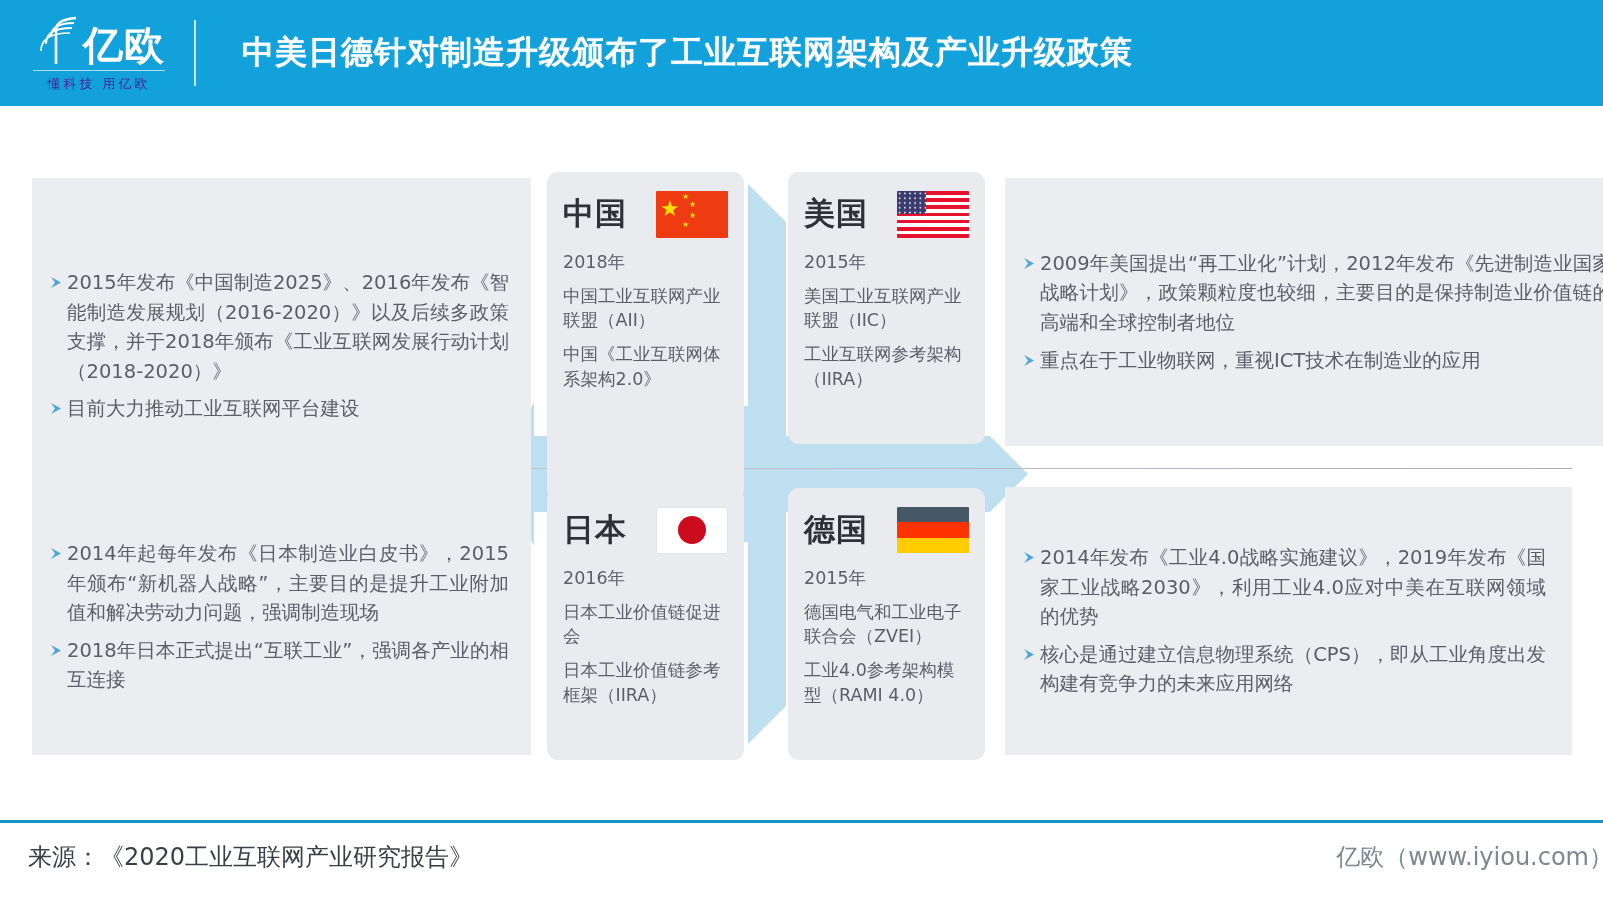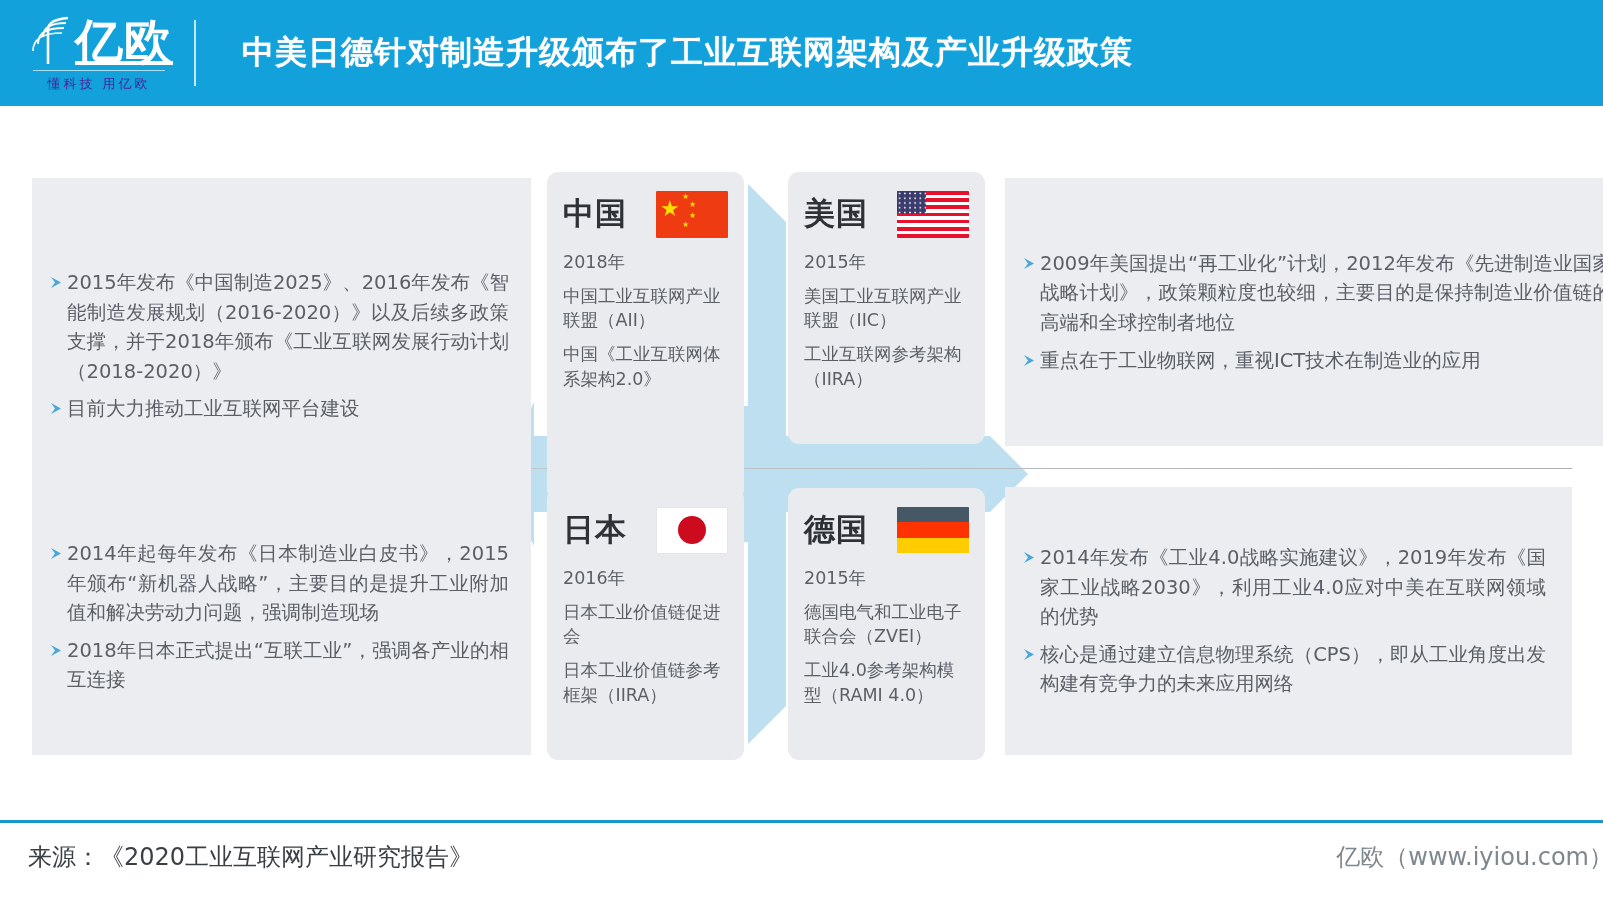--- a/index.html
+++ b/index.html
@@ -37,26 +37,25 @@
   }
   .logo-row {
     display: flex;
     align-items: flex-end;
     gap: 4px;
     height: 52px;
   }
   .logo-mark { width: 46px; height: 50px; }
   .logo-word {
     color: #ffffff;
-    font-size: 48px;
+    font-size: 40px;
     font-weight: bold;
     letter-spacing: 1px;
     line-height: 1;
     font-family: "DejaVu Sans", sans-serif;
-    text-decoration: underline;
   }
   .logo-rule {
     width: 132px;
     height: 1px;
     background: rgba(255,255,255,0.65);
     margin: 5px 0 4px 0;
   }
   .logo-tagline {
     color: #4c1d95;
     font-size: 13px;

